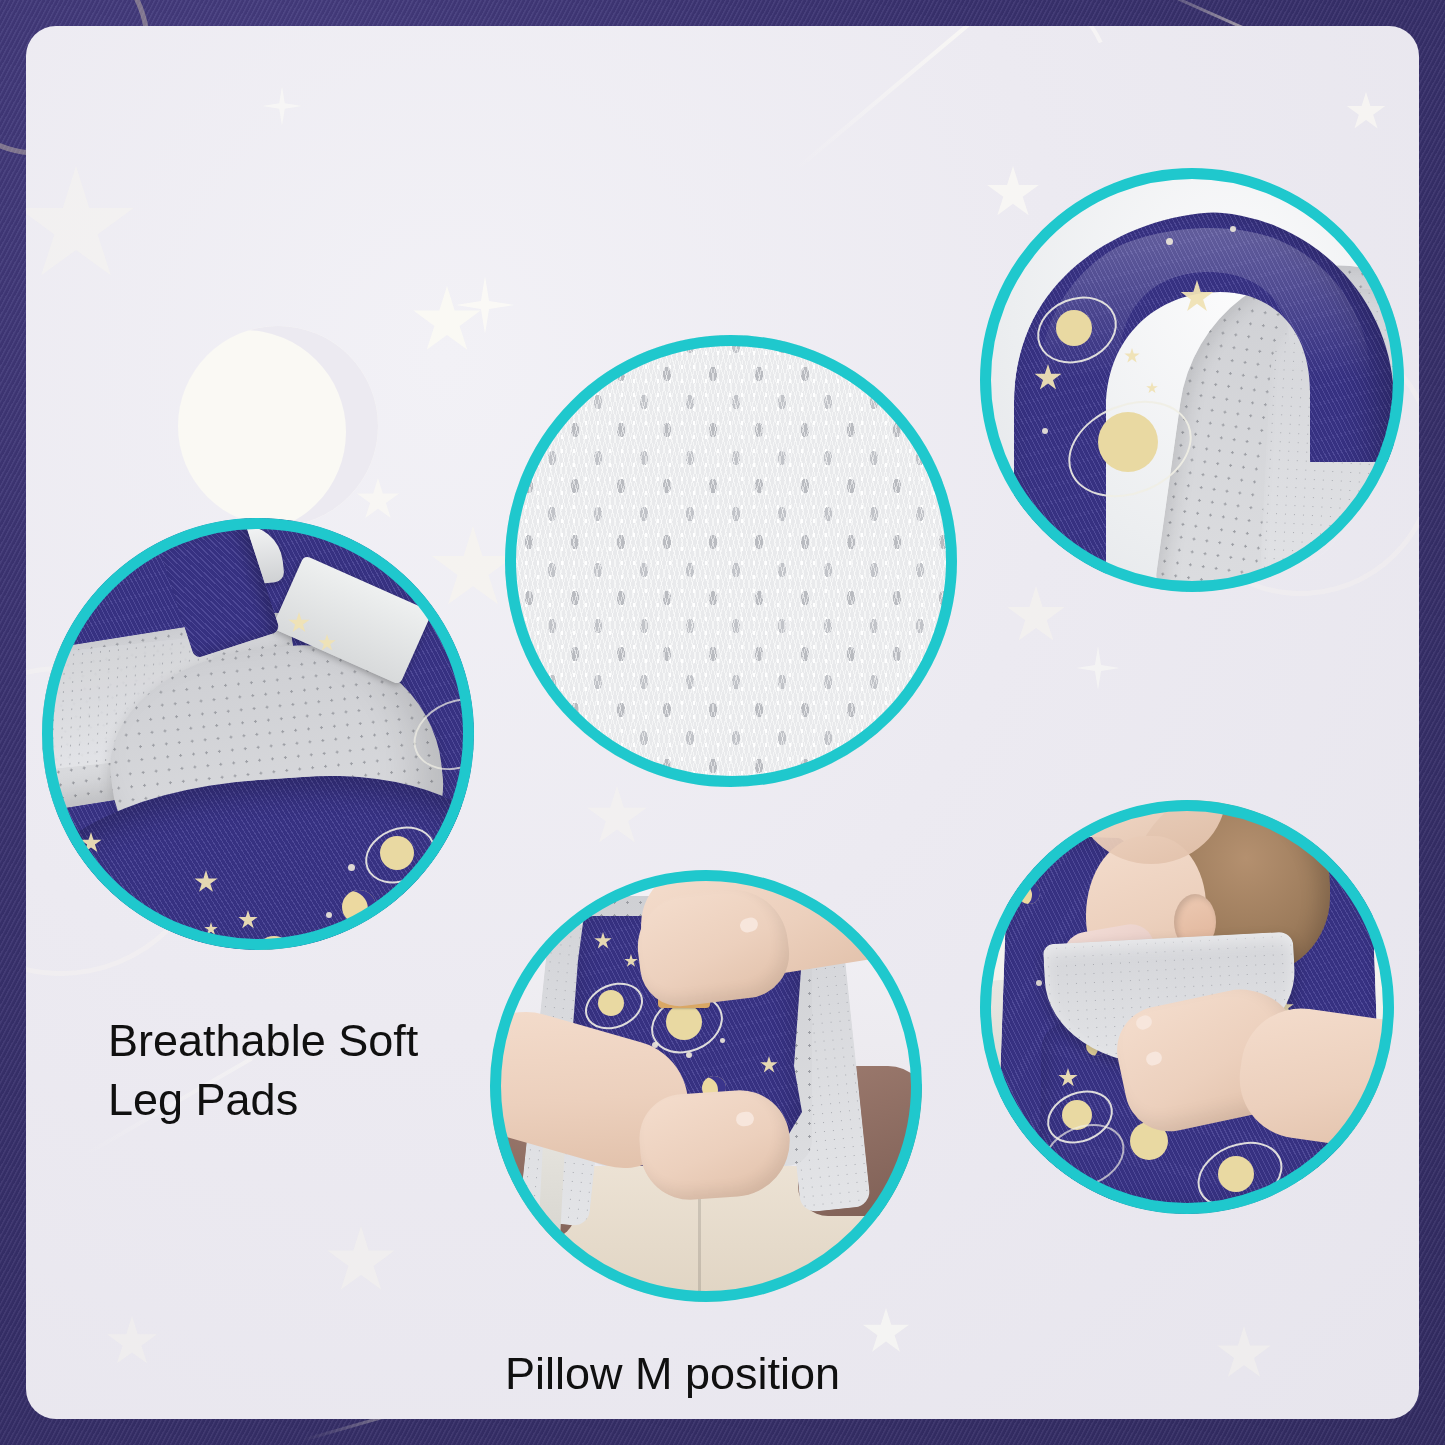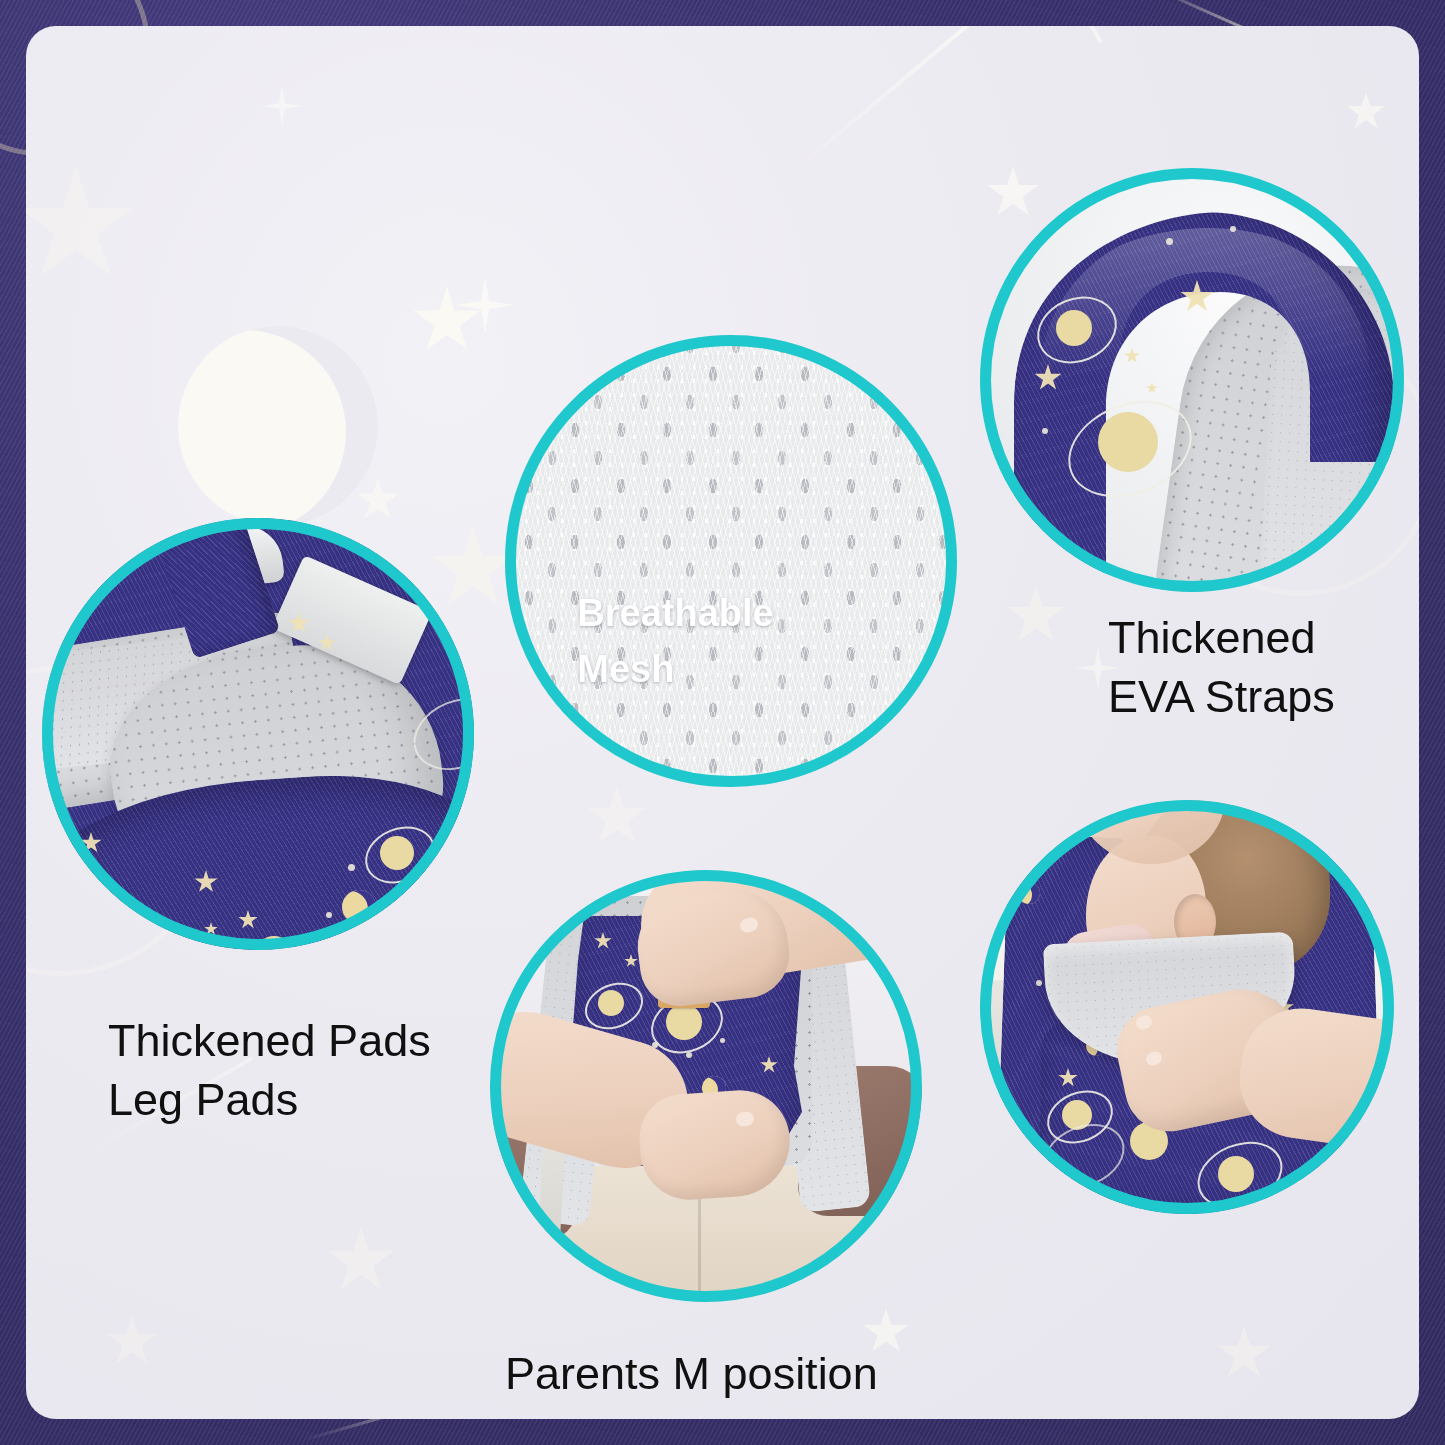--- a/index.html
+++ b/index.html
@@ -255,22 +255,20 @@
     <div class="bg-art bg-ring" style="left:-120px;top:640px;width:300px;height:300px;opacity:.45;"></div>
     <div class="bg-art bg-ring" style="left:1140px;top:300px;width:260px;height:260px;opacity:.35;transform:rotate(18deg);"></div>
     <div class="bg-art bg-planet" style="left:1230px;top:390px;width:80px;height:80px;opacity:.45;"></div>
     <div class="bg-art bg-moon" style="left:1200px;top:420px;width:120px;height:120px;opacity:.35;box-shadow:inset -22px 4px 0 -2px #eceaf1;"></div>
 
 
     <div class="bubble" style="left:479px;top:309px;width:452px;height:452px;">
       <div class="bubble-inner">
         <div class="mesh-tex"></div>
       </div>
-      <div class="mesh-caption">Breathable
-Mesh</div>
     </div>
     <div class="bubble-ring" style="left:479px;top:309px;width:452px;height:452px;"></div>
 
     <div class="bubble" style="left:954px;top:142px;width:424px;height:424px;background:#f2f2f4;">
       <div class="bubble-inner">
 
         <div style="position:absolute;inset:0;background:radial-gradient(ellipse at 60% 30%,#fbfbfc 0%,#eceef0 62%,#e2e4e8 100%);"></div>
 
         <div class="fab-mesh-gray" style="position:absolute;left:196px;top:96px;width:300px;height:360px;
                     border-radius:160px 80px 30px 30px;transform:rotate(8deg);
@@ -296,22 +294,20 @@
         <div class="print-star" style="left:144px;top:180px;width:16px;height:16px;"></div>
         <div class="print-star" style="left:166px;top:214px;width:12px;height:12px;"></div>
         <div class="print-planet" style="left:118px;top:244px;width:60px;height:60px;"></div>
         <div class="print-ring" style="left:86px;top:236px;width:124px;height:86px;"></div>
         <div class="print-dot" style="left:186px;top:70px;width:7px;height:7px;"></div>
         <div class="print-dot" style="left:250px;top:58px;width:6px;height:6px;"></div>
         <div class="print-dot" style="left:62px;top:260px;width:6px;height:6px;"></div>
       </div>
     </div>
     <div class="bubble-ring" style="left:954px;top:142px;width:424px;height:424px;"></div>
-    <div class="feature-label" style="left:1082px;top:582px;">Thickened
-EVA Straps</div>
 
     <div class="bubble" style="left:16px;top:492px;width:432px;height:432px;">
       <div class="bubble-inner">
         <div class="fab-blue" style="position:absolute;inset:0;"></div>
 
         <div class="fab-mesh-gray" style="position:absolute;left:-50px;top:116px;width:310px;height:160px;
                     transform:rotate(-9deg);border-radius:14px;
                     box-shadow:inset 0 -14px 26px rgba(0,0,0,.14);"></div>
         <div class="fab-mesh-gray-fine" style="position:absolute;left:-20px;top:128px;width:190px;height:116px;
                     transform:rotate(-6deg) skewX(-8deg);border-radius:10px;opacity:.92;"></div>
@@ -349,21 +345,21 @@
         <div class="print-planet" style="left:338px;top:318px;width:34px;height:34px;"></div>
         <div class="print-ring" style="left:322px;top:310px;width:68px;height:50px;"></div>
         <div class="print-moon" style="left:300px;top:372px;width:34px;height:34px;"></div>
         <div class="print-planet" style="left:214px;top:418px;width:36px;height:36px;"></div>
         <div class="print-dot" style="left:306px;top:346px;width:7px;height:7px;"></div>
         <div class="print-dot" style="left:284px;top:394px;width:6px;height:6px;"></div>
         <div class="print-ring" style="left:370px;top:182px;width:90px;height:64px;opacity:.8;"></div>
       </div>
     </div>
     <div class="bubble-ring" style="left:16px;top:492px;width:432px;height:432px;"></div>
-    <div class="feature-label" style="left:82px;top:985px;">Thickened Pads
+    <div class="feature-label" style="left:82px;top:985px;">Breathable Soft
 Leg Pads</div>
 
     <div class="bubble" style="left:464px;top:844px;width:432px;height:432px;background:#f3f2f5;">
       <div class="bubble-inner">
         <div style="position:absolute;inset:0;background:linear-gradient(180deg,#f3f2f6 0%,#eceaef 46%,#e9e7ec 100%);"></div>
 
         <div style="position:absolute;left:36px;top:296px;width:360px;height:160px;
                     background:linear-gradient(180deg,#ece2d4,#ded2c0);border-radius:16px 16px 0 0;"></div>
         <div style="position:absolute;left:208px;top:316px;width:3px;height:140px;background:rgba(0,0,0,.12);"></div>
 
@@ -410,21 +406,21 @@
         <div class="skin" style="position:absolute;left:-30px;top:156px;width:230px;height:128px;
                     border-radius:70px;transform:rotate(16deg);"></div>
         <div class="skin" style="position:absolute;left:150px;top:222px;width:150px;height:106px;
                     border-radius:44px 50px 56px 50px;transform:rotate(-4deg);
                     box-shadow:inset -6px -8px 14px rgba(0,0,0,.07);"></div>
         <div style="position:absolute;left:250px;top:48px;width:18px;height:14px;background:#f7e6dc;border-radius:8px;transform:rotate(-14deg);"></div>
         <div style="position:absolute;left:246px;top:242px;width:18px;height:14px;background:#f7e6dc;border-radius:8px;transform:rotate(-8deg);"></div>
       </div>
     </div>
     <div class="bubble-ring" style="left:464px;top:844px;width:432px;height:432px;"></div>
-    <div class="feature-label" style="left:479px;top:1318px;">Parents M position</div>
+    <div class="feature-label" style="left:479px;top:1318px;">Pillow M position</div>
 
     <div class="bubble" style="left:954px;top:774px;width:414px;height:414px;background:#f2f2f4;">
       <div class="bubble-inner">
 
         <div style="position:absolute;inset:0;background:linear-gradient(180deg,#fbfaf7 0%,#f1efe9 60%,#e9e7e1 100%);"></div>
         <div style="position:absolute;left:-20px;top:180px;width:180px;height:260px;
                     background:linear-gradient(180deg,rgba(0,0,0,.05),rgba(0,0,0,.10));border-radius:40px;"></div>
 
         <div class="fab-blue" style="position:absolute;left:22px;top:36px;width:118px;height:380px;
                     border-radius:20px 10px 0 0;transform:rotate(2deg);

